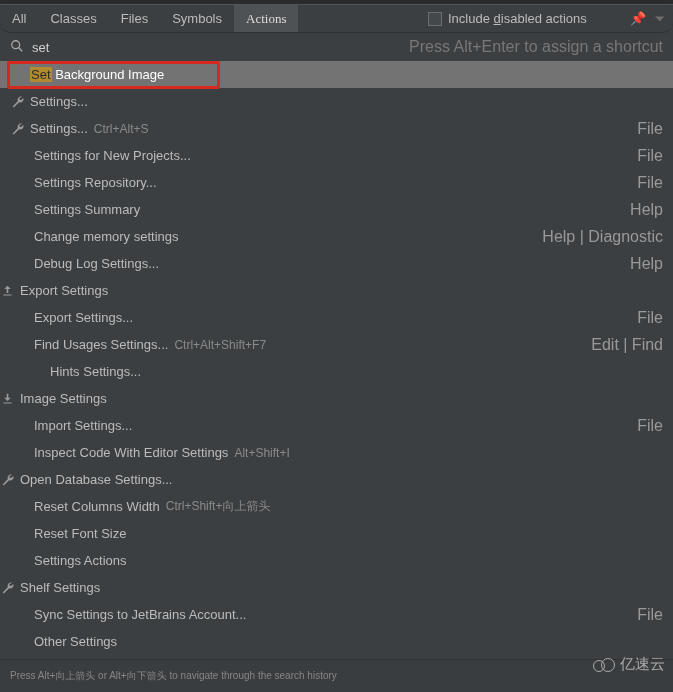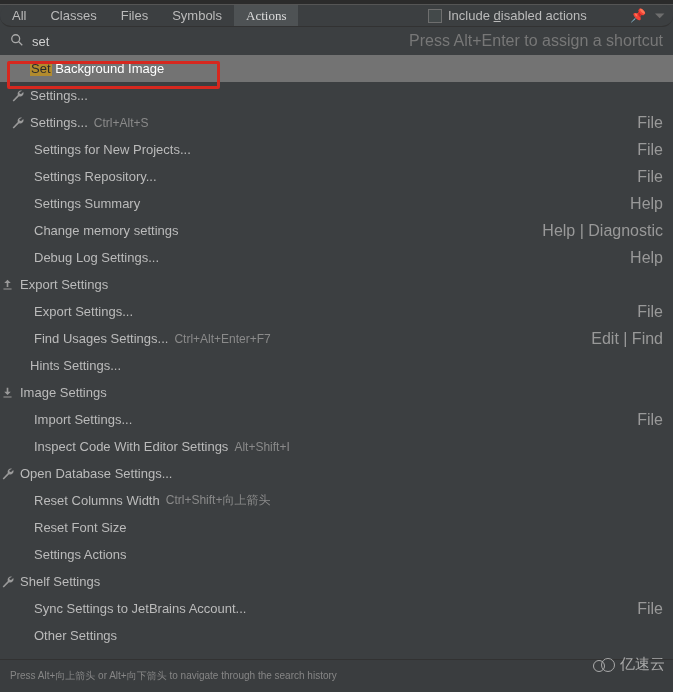--- a/index.html
+++ b/index.html
@@ -15,21 +15,21 @@
     }
     .top-bar {
       height: 5px;
       background: #2b2b2b;
       border-bottom: 1px solid #555;
     }
     .tabs {
       display: flex;
       align-items: center;
       background: #3c3f41;
-      height: 22px;
+      height: 28px;
       border-bottom: 1px solid #323232;
       position: relative;
       border-radius: 11px;
     }
     .tab {
       padding: 0 12px;
       height: 100%;
       display: flex;
       align-items: center;
       color: #bbbbbb;
@@ -262,26 +262,26 @@
         <span class="label">Export Settings</span>
       </div>
       <div class="row">
         <span class="icon"></span>
         <span class="label" style="margin-left: 4px;">Export Settings...</span>
         <span class="right">File</span>
       </div>
       <div class="row">
         <span class="icon"></span>
         <span class="label" style="margin-left: 4px;">Find Usages Settings...</span>
-        <span class="shortcut">Ctrl+Alt+Enter+F7</span>
+        <span class="shortcut">Ctrl+Alt+Shift+F7</span>
         <span class="right">Edit | Find</span>
       </div>
       <div class="row">
         <span class="icon"></span>
-        <span class="label" style="margin-left: 0;">Hints Settings...</span>
+        <span class="label" style="margin-left: 20px;">Hints Settings...</span>
       </div>
       <div class="row" style="padding-left: 4px;">
         <span class="icon" style="margin-left: -4px;">
           <svg width="13" height="13" viewBox="0 0 16 16">
             <path fill="#9a9a9a" d="M3 13h10v1H3zM8 11L4 7h3V2h2v5h3z"></path>
           </svg>
         </span>
         <span class="label">Image Settings</span>
       </div>
       <div class="row">

